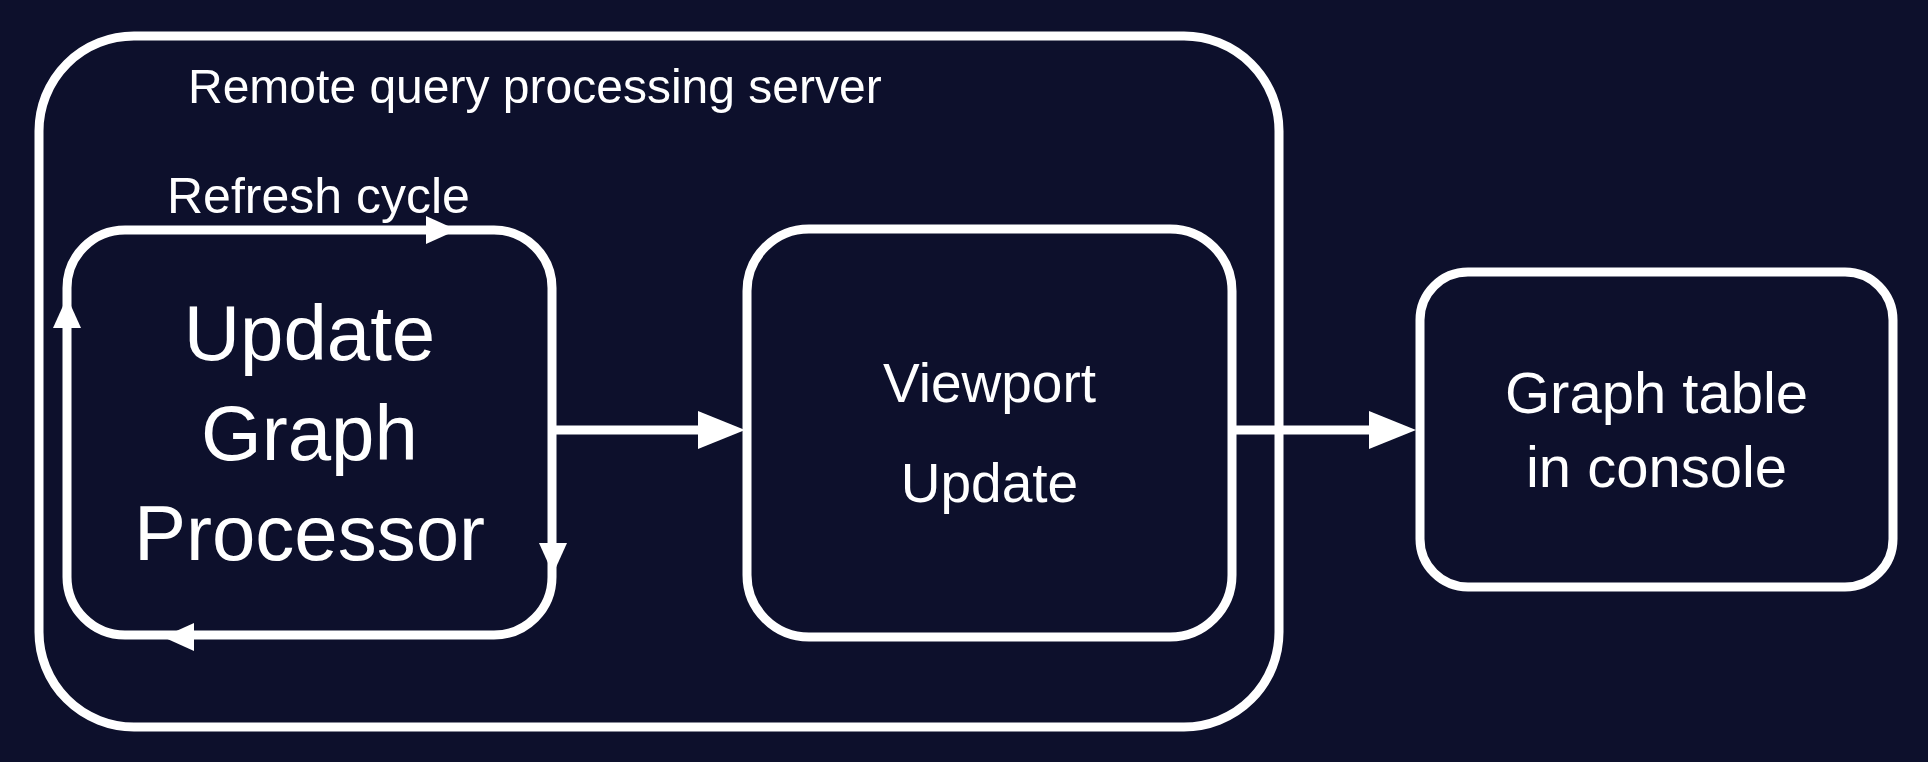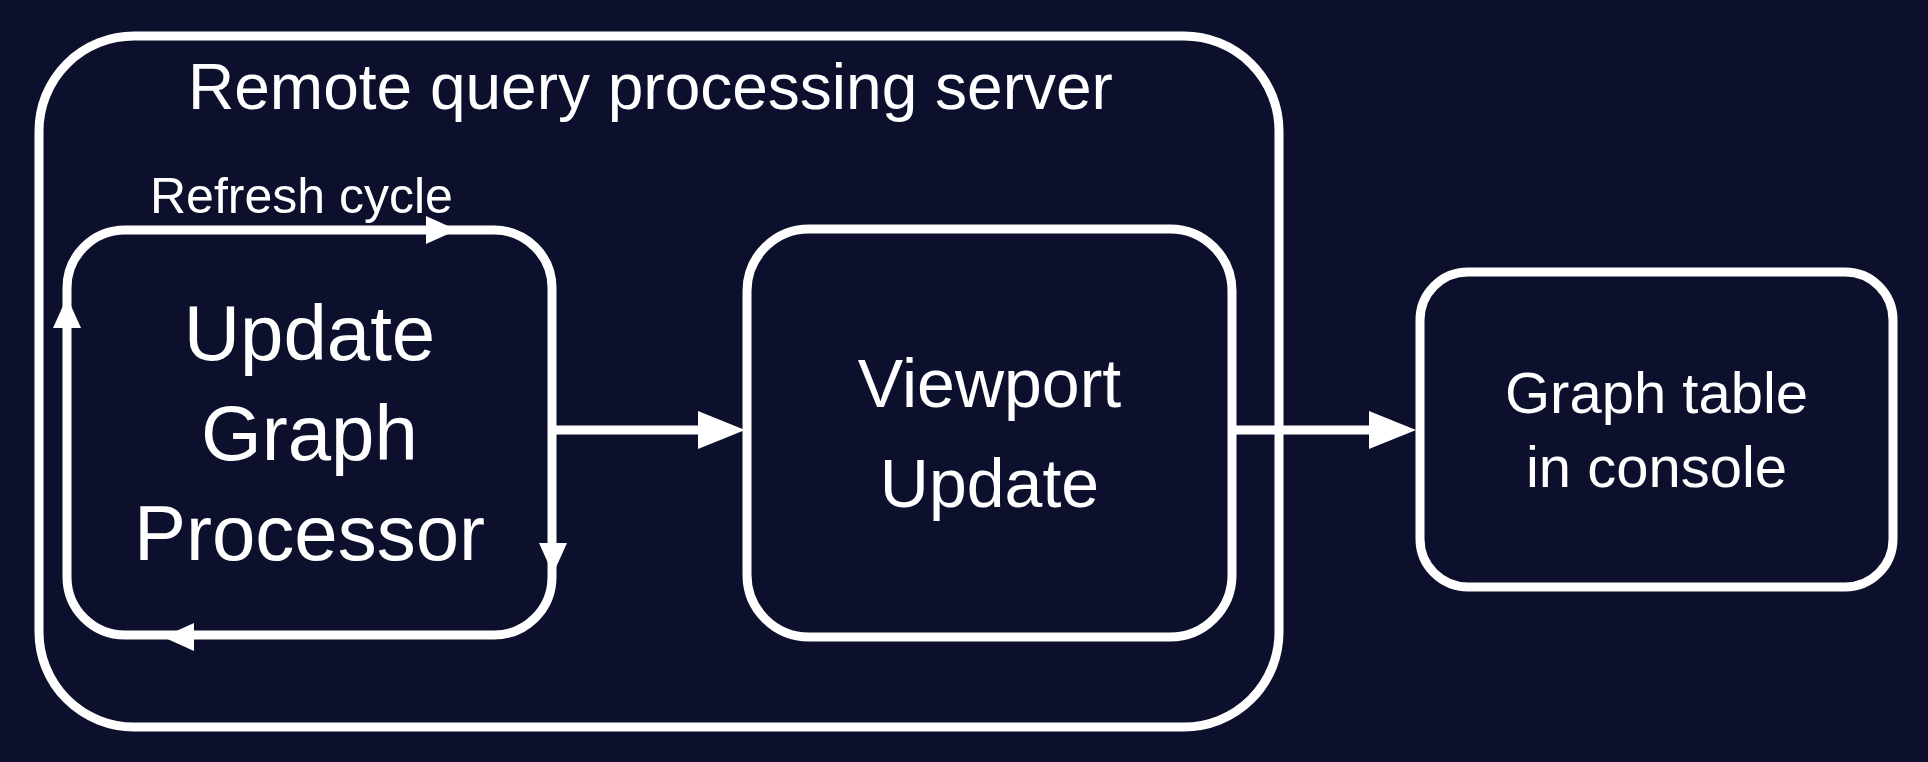--- a/index.html
+++ b/index.html
@@ -17,28 +17,28 @@
   }
   .canvas svg{position:absolute;left:0;top:0;}
   .shape{fill:none;stroke:var(--stroke);stroke-width:9;}
   .shaft{stroke:var(--stroke);stroke-width:9;fill:none;}
   .head{fill:var(--stroke);stroke:none;}
   .label{
     position:absolute;
     color:var(--text);
     white-space:pre-line;
   }
-  .title-label{left:188px;top:57px;font-size:64px;line-height:60px;}
-  .refresh-label{left:150px;top:171px;font-size:50px;line-height:50px;}
+  .title-label{left:188px;top:57px;font-size:48px;line-height:60px;}
+  .refresh-label{left:167px;top:171px;font-size:50px;line-height:50px;}
   .node-label{
     display:flex;align-items:center;justify-content:center;
     text-align:center;
   }
   .node1-label{left:67px;top:230px;width:485px;height:405px;font-size:78px;line-height:100px;}
-  .node2-label{left:747px;top:229px;width:485px;height:408px;font-size:68px;line-height:100px;}
+  .node2-label{left:747px;top:229px;width:485px;height:408px;font-size:55px;line-height:100px;}
   .node3-label{left:1420px;top:272px;width:473px;height:315px;font-size:58px;line-height:74px;}
 </style>
 </head>
 <body>
 
 <div class="canvas">
 
   <svg width="1928" height="762" viewBox="0 0 1928 762">
 
     <rect class="shape" x="39" y="36" width="1240" height="691" rx="95" ry="95"></rect>

